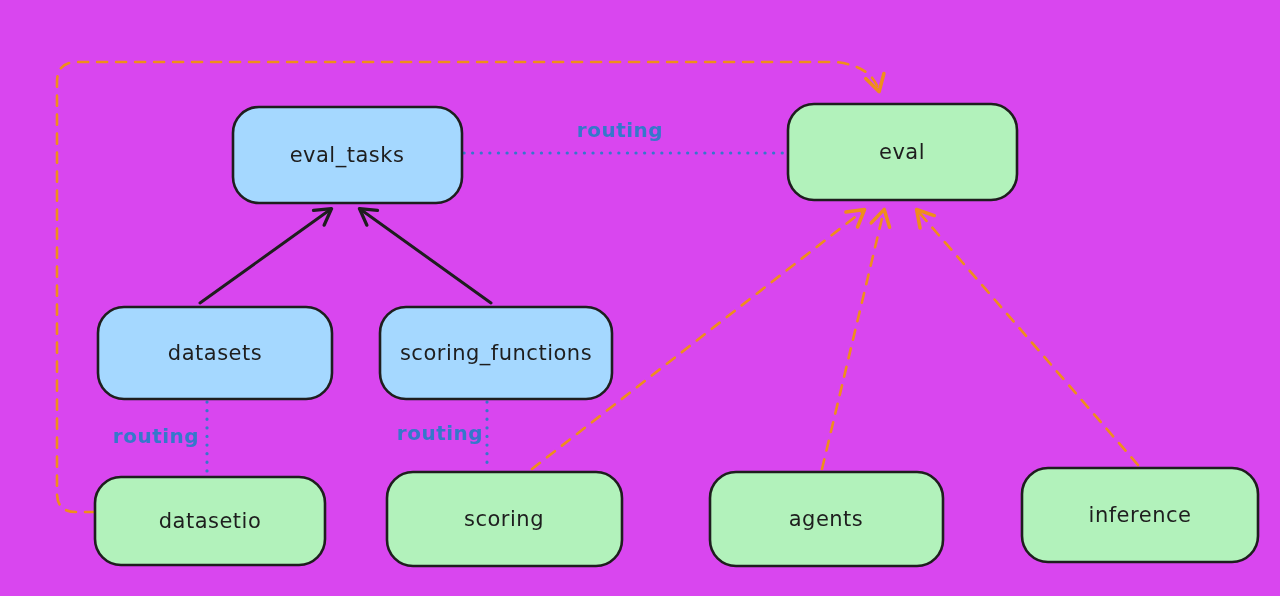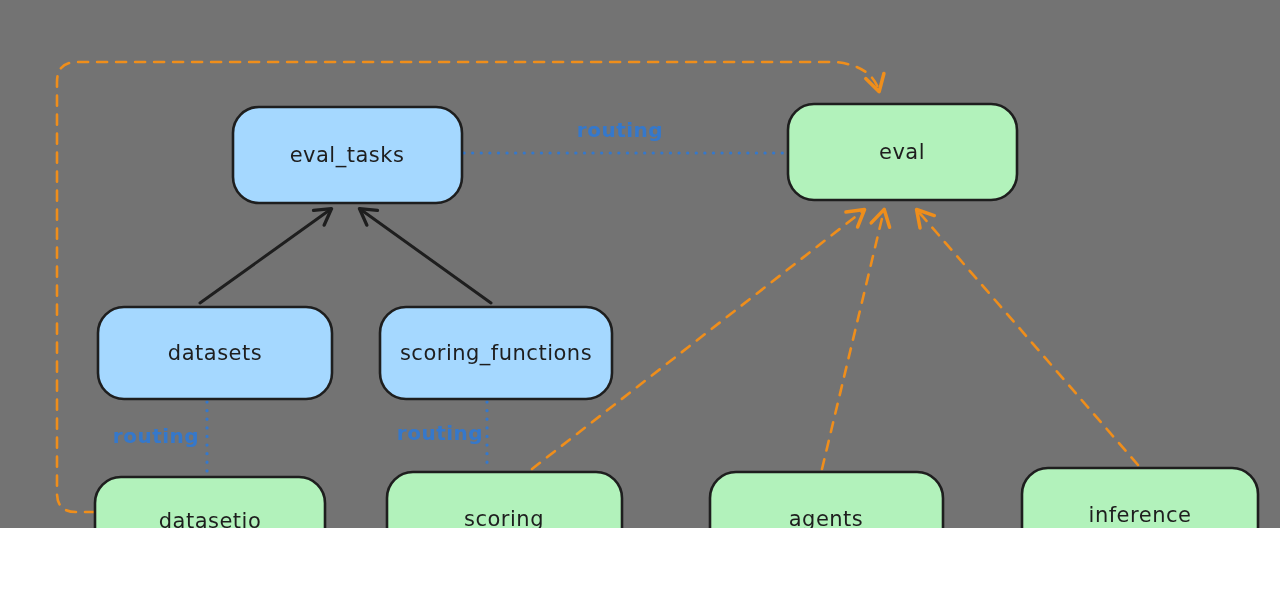--- a/index.html
+++ b/index.html
@@ -1,20 +1,20 @@
 <!DOCTYPE html>
 <html><head>
 <meta charset="utf-8">
 <style>
   html, body { margin: 0; padding: 0; background: #ffffff; }
   .stage {
     position: relative;
     width: 1280px;
-    height: 528px;
-    background: #737373;
+    height: 596px;
+    background: #d946ef;
     overflow: hidden;
   }
   svg { display: block; }
   .node-rect {
     stroke: #1e1e1e;
     stroke-width: 2.6;
     stroke-linejoin: round;
   }
   .node-label {
     font-family: "DejaVu Sans", sans-serif;

